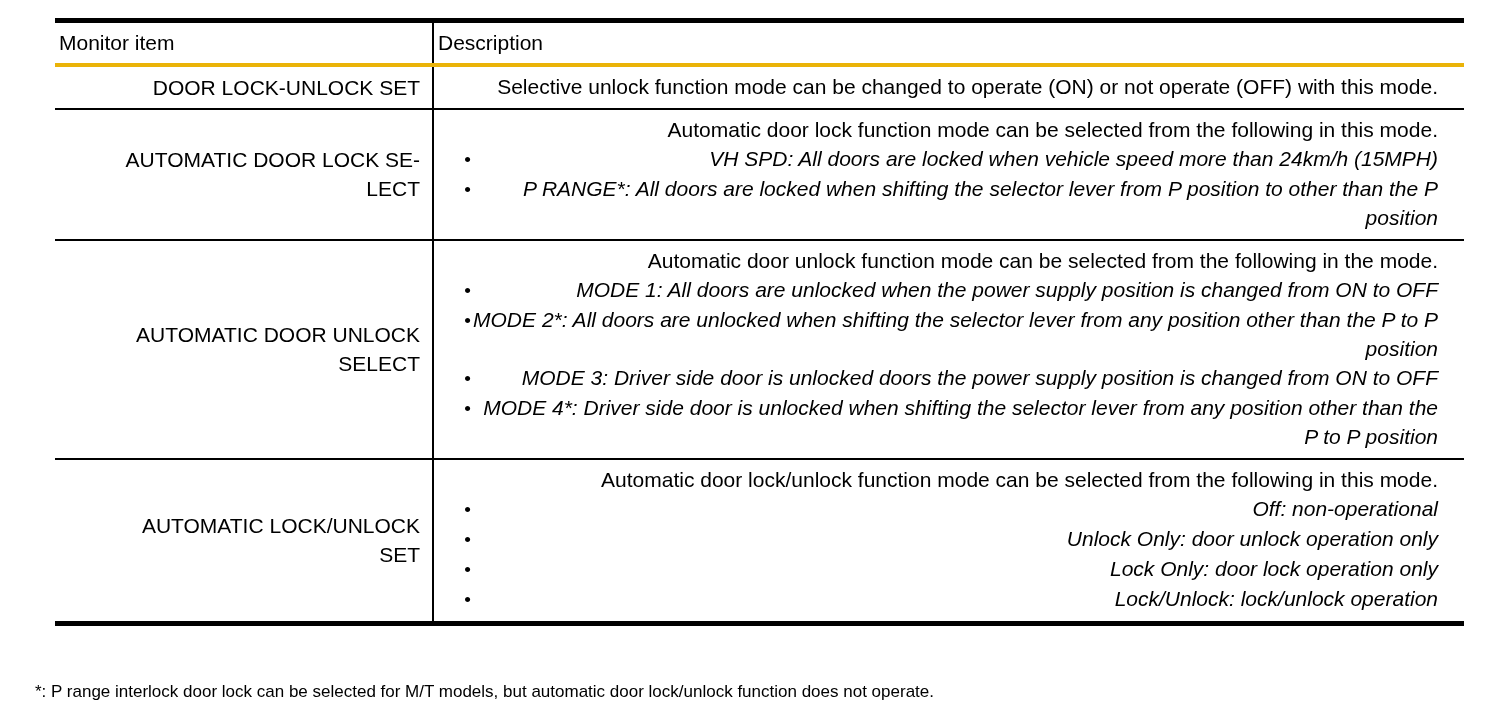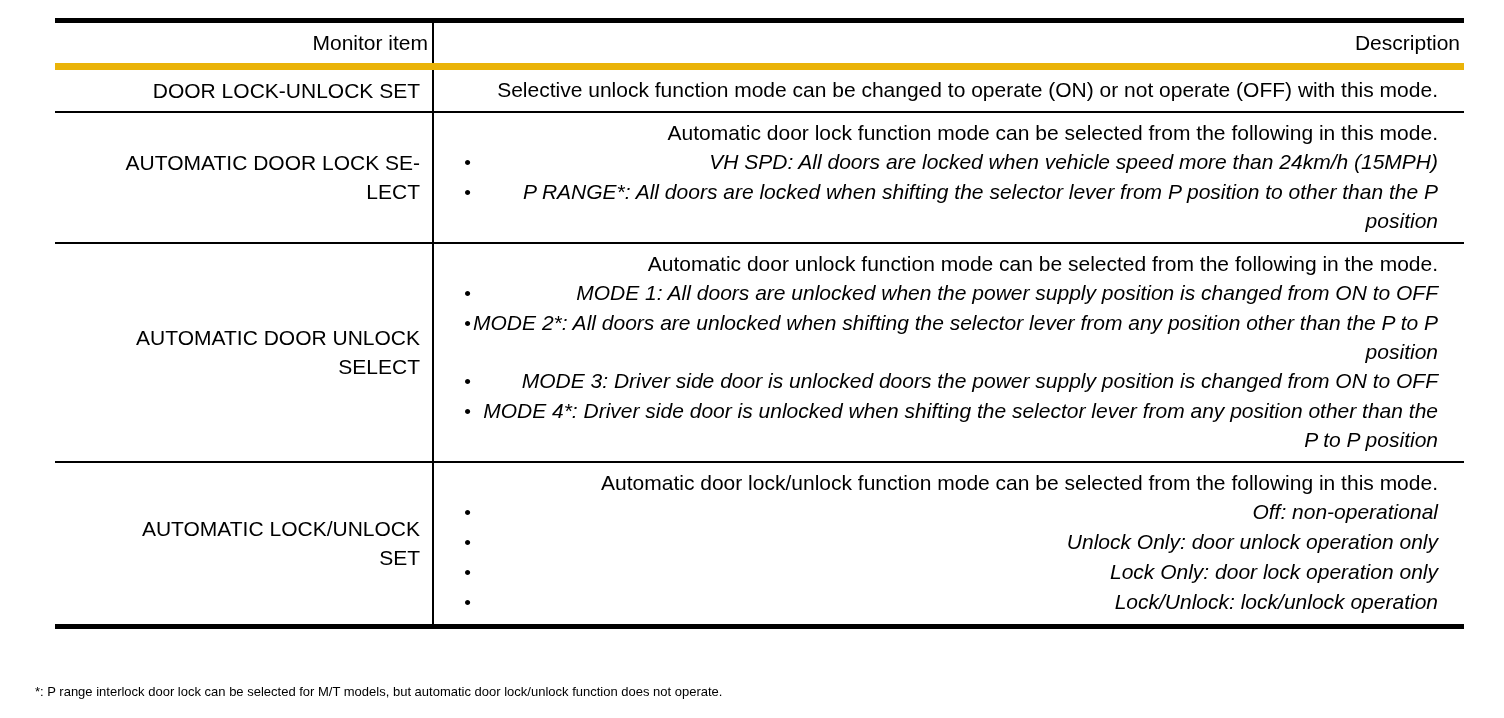--- a/index.html
+++ b/index.html
@@ -27,24 +27,24 @@
     table-layout: fixed;
     border-top: 5px solid #000000;
     border-bottom: 5px solid #000000;
     font-size: 21px;
     line-height: 29px;
   }
   col.col-item { width: 378px; }
   col.col-desc { width: 1031px; }
   th {
     font-weight: normal;
-    text-align: right;
+    text-align: left;
     vertical-align: middle;
     padding: 5px 4px 6px 4px;
-    border-bottom: 7px solid #eab308;
+    border-bottom: 4px solid #eab308;
   }
   .th-item, .item-cell { border-right: 2px solid #000000; }
   tbody td { border-bottom: 2px solid #000000; }
   tbody tr:last-child td { border-bottom: none; }
   .item-cell {
     vertical-align: middle;
     text-align: right;
     padding: 5px 12px 6px 16px;
     white-space: pre-line;
   }
@@ -57,21 +57,21 @@
   .bullet-glyph {
     flex: 0 0 21px;
     font-size: 19px;
   }
   .bullet-text { flex: 1 1 auto; font-style: italic; }
   .footnote {
     position: absolute;
     left: 35px;
     top: 678px;
     width: 1460px;
-    font-size: 13px;
+    font-size: 17px;
     line-height: 28px;
     white-space: nowrap;
   }
 </style>
 </head>
 <body>
 
 <div class="page">
 
   <table class="spec-table">

